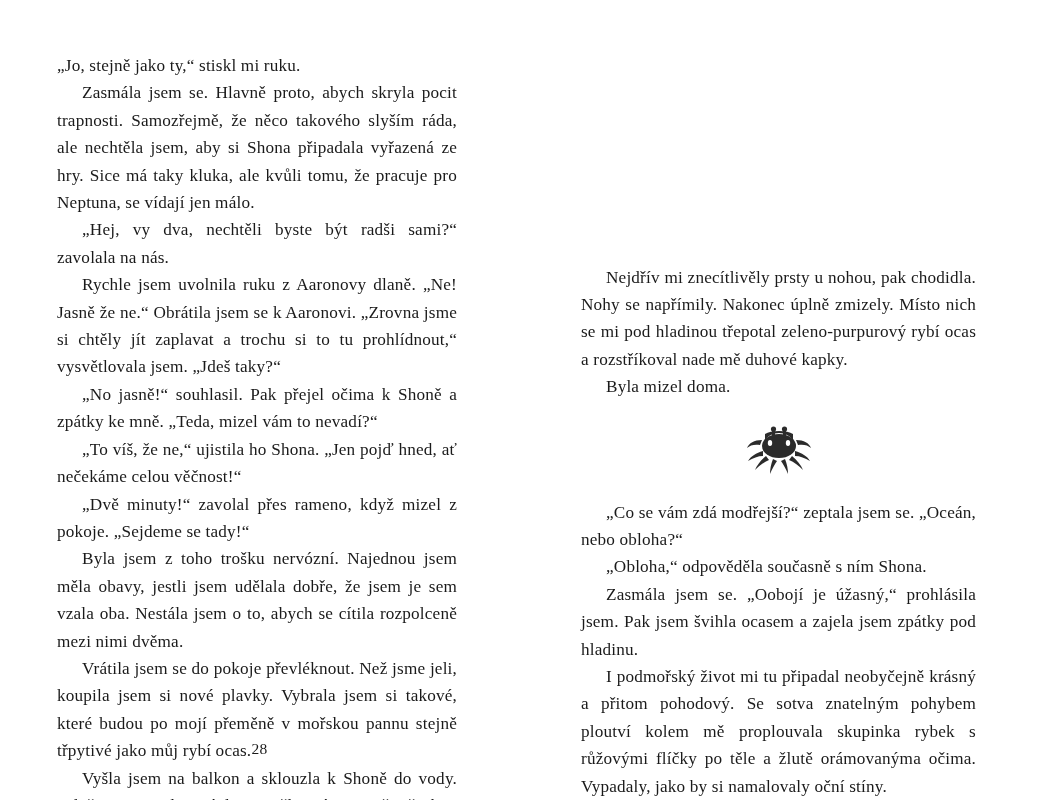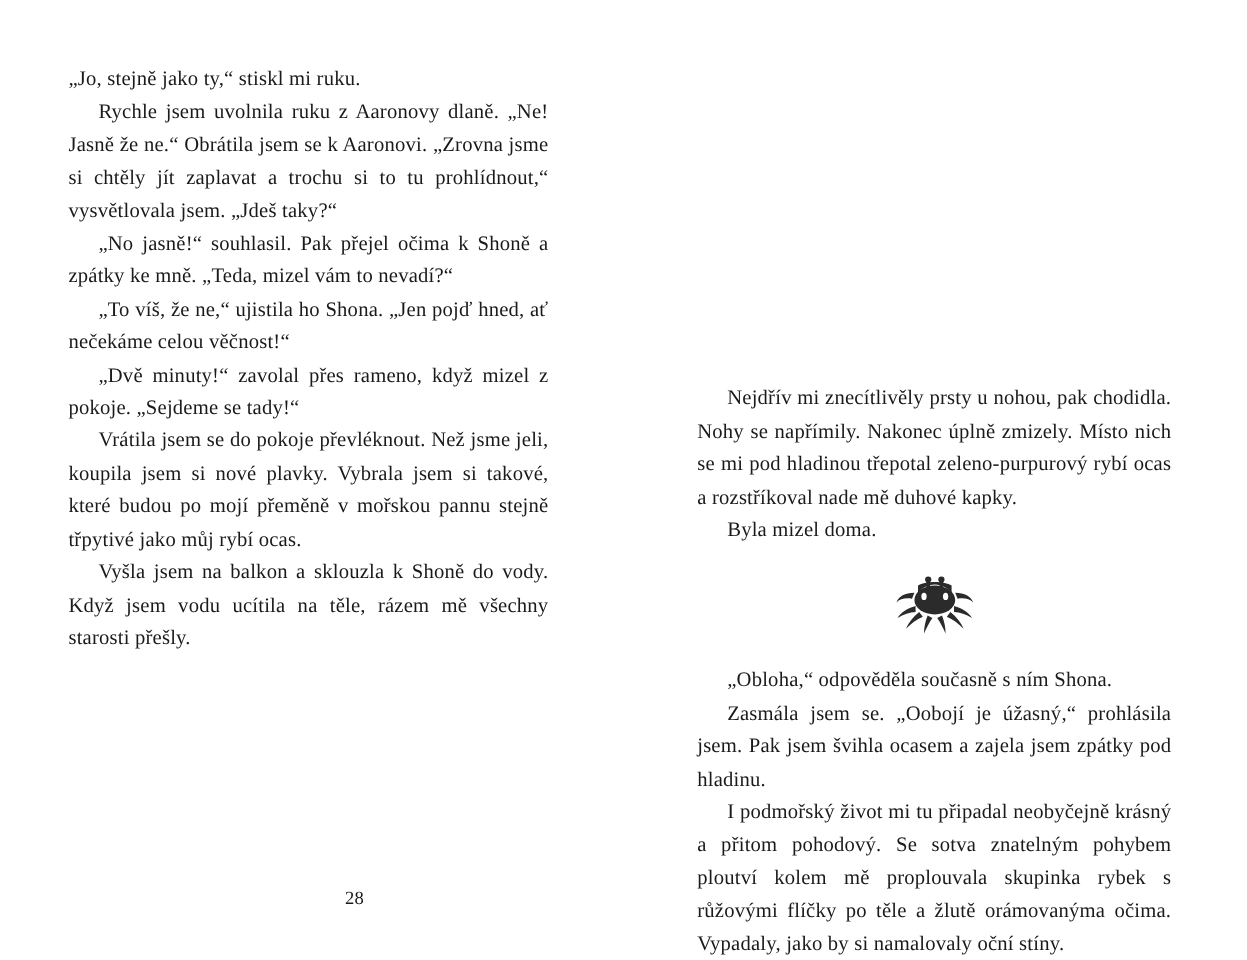--- a/index.html
+++ b/index.html
@@ -56,21 +56,20 @@
     text-indent: 0;
   }
   .folio {
     position: absolute;
     bottom: 42px;
     left: 0;
     width: 100%;
     text-align: center;
     font-size: 15.5px;
     letter-spacing: 0.02em;
-    margin-left: 36px;
   }
   .folio-left {
     padding-right: 8px;
   }
   .folio-right {
     padding-right: 2px;
   }
   .ornament {
     display: flex;
     justify-content: center;
@@ -83,24 +82,27 @@
   }
 </style>
 </head>
 <body>
 
 <div class="spread">
 
   <div class="page page-left">
     <div class="text-block">
       <p class="noindent">„Jo, stejně jako ty,“ stiskl mi ruku.</p>
+      <p class="indent">Zasmála jsem se. Hlavně proto, abych skryla pocit trapnosti. Samozřejmě, že něco takového slyším ráda, ale nechtěla jsem, aby si Shona připadala vyřazená ze hry. Sice má taky kluka, ale kvůli tomu, že pracuje pro Neptuna, se vídají jen málo.</p>
+      <p class="indent">„Hej, vy dva, nechtěli byste být radši sami?“ zavolala na nás.</p>
       <p class="indent">Rychle jsem uvolnila ruku z Aaronovy dlaně. „Ne! Jasně že ne.“ Obrátila jsem se k Aaronovi. „Zrovna jsme si chtěly jít zaplavat a trochu si to tu prohlídnout,“ vysvětlovala jsem. „Jdeš taky?“</p>
       <p class="indent">„No jasně!“ souhlasil. Pak přejel očima k Shoně a zpátky ke mně. „Teda, mizel vám to nevadí?“</p>
       <p class="indent">„To víš, že ne,“ ujistila ho Shona. „Jen pojď hned, ať nečekáme celou věčnost!“</p>
       <p class="indent">„Dvě minuty!“ zavolal přes rameno, když mizel z pokoje. „Sejdeme se tady!“</p>
+      <p class="indent">Byla jsem z toho trošku nervózní. Najednou jsem měla obavy, jestli jsem udělala dobře, že jsem je sem vzala oba. Nestála jsem o to, abych se cítila rozpolceně mezi nimi dvěma.</p>
       <p class="indent">Vrátila jsem se do pokoje převléknout. Než jsme jeli, koupila jsem si nové plavky. Vybrala jsem si takové, které budou po mojí přeměně v mořskou pannu stejně třpytivé jako můj rybí ocas.</p>
       <p class="indent">Vyšla jsem na balkon a sklouzla k Shoně do vody. Když jsem vodu ucítila na těle, rázem mě všechny starosti přešly.</p>
     </div>
     <div class="folio folio-left">28</div>
   </div>
 
   <div class="page page-right">
     <div class="text-block">
       <p class="indent">Nejdřív mi znecítlivěly prsty u nohou, pak chodidla. Nohy se napřímily. Nakonec úplně zmizely. Místo nich se mi pod hladinou třepotal zeleno-purpurový rybí ocas a rozstříkoval nade mě duhové kapky.</p>
       <p class="indent">Byla mizel doma.</p>
@@ -123,20 +125,21 @@
           <path d="M50 36 C55 40 59 45 61 50 C57 46 52 42 47 40 Z"></path>
           <path d="M31 39 C29 44 28 49 28 54 C30 49 33 44 35 41 Z"></path>
           <path d="M43 39 C45 44 46 49 46 54 C44 49 41 44 39 41 Z"></path>
           <ellipse cx="28" cy="23" rx="2.2" ry="3" fill="#ffffff"></ellipse>
           <ellipse cx="46" cy="23" rx="2.2" ry="3" fill="#ffffff"></ellipse>
         </g>
       </svg>
     </div>
 
     <div class="text-block">
+      <p class="indent">„Co se vám zdá modřejší?“ zeptala jsem se. „Oceán, nebo obloha?“</p>
       <p class="indent">„Obloha,“ odpověděla současně s ním Shona.</p>
       <p class="indent">Zasmála jsem se. „Oobojí je úžasný,“ prohlásila jsem. Pak jsem švihla ocasem a zajela jsem zpátky pod hladinu.</p>
       <p class="indent">I podmořský život mi tu připadal neobyčejně krásný a přitom pohodový. Se sotva znatelným pohybem ploutví kolem mě proplouvala skupinka rybek s růžovými flíčky po těle a žlutě orámovanýma očima. Vypadaly, jako by si namalovaly oční stíny.</p>
 
     </div>
 
   </div>
 
 </div>
 

